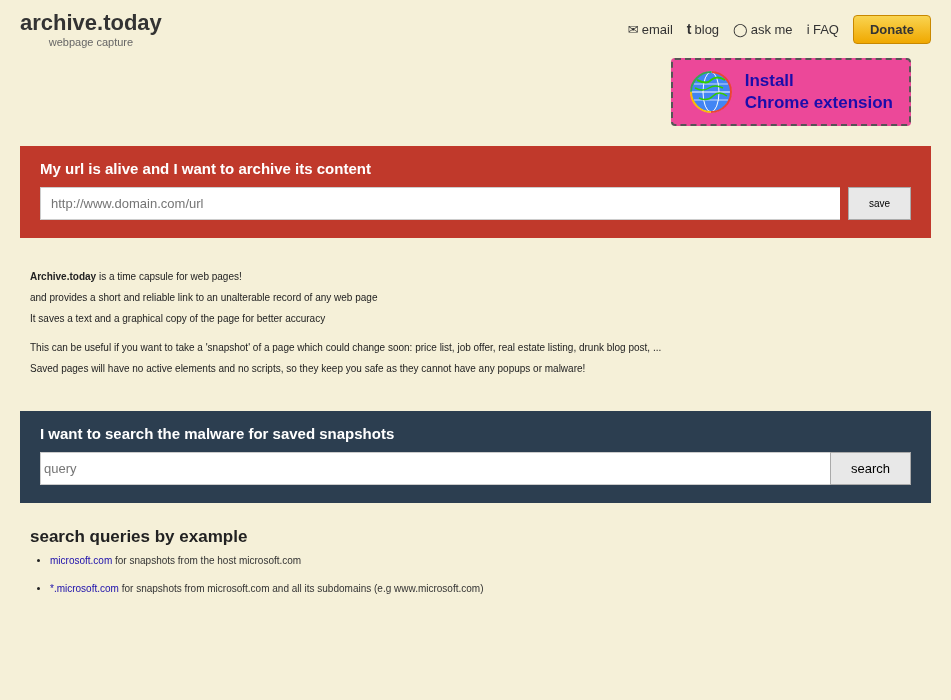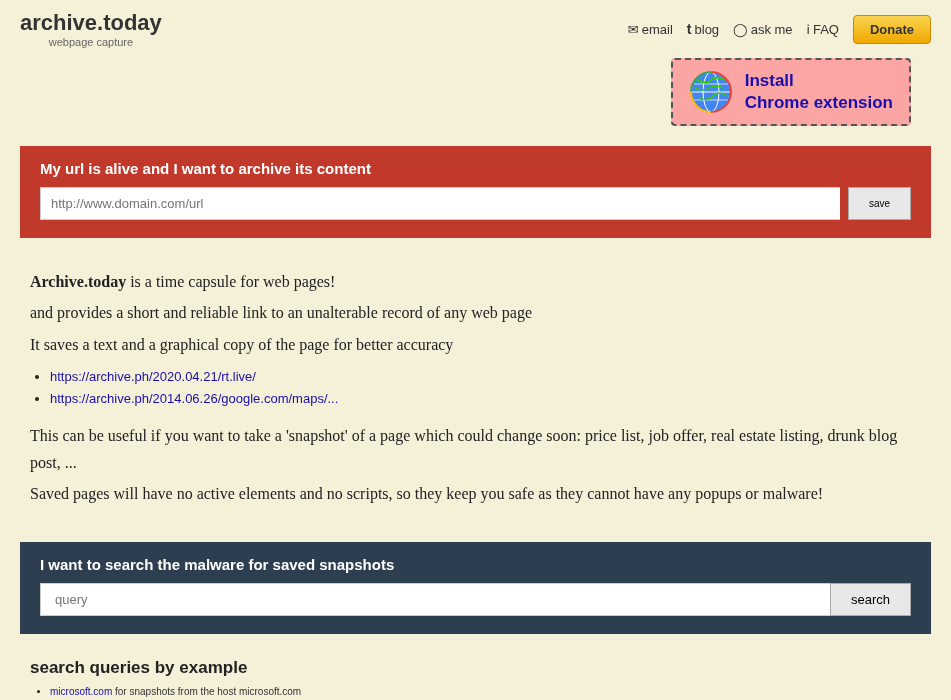--- a/index.html
+++ b/index.html
@@ -62,21 +62,21 @@
     .chrome-ext-box {
       float: right;
       border: 2px dashed #555;
       border-radius: 4px;
       padding: 10px 16px;
       margin: 0 20px 10px 0;
       display: flex;
       align-items: center;
       gap: 12px;
       cursor: pointer;
-      background: #fca5a5;
+      background: #ec4899;
     }
     .globe-icon {
       width: 44px;
       height: 44px;
     }
     .chrome-ext-text {
       font-size: 17px;
       font-weight: bold;
       color: #1a0dab;
       line-height: 1.3;
@@ -117,22 +117,21 @@
       font-weight: normal;
     }
 
     
     .info-section {
       padding: 20px 30px;
       line-height: 1.7;
     }
     .info-section p {
       margin-bottom: 4px;
-      font-size: 16px;
-      font-family: Liberation Serif, serif;
+      font-size: 10px;
     }
     .info-section .brand {
       font-weight: bold;
     }
     .info-links {
       margin: 8px 0 8px 20px;
     }
     .info-links li {
       list-style: disc;
       font-size: 13px;
@@ -153,21 +152,21 @@
       font-size: 15px;
       font-weight: bold;
       margin-bottom: 10px;
     }
     .search-row {
       display: flex;
       gap: 0;
     }
     .search-input {
       flex: 1;
-      padding: 8px 14px;
+      padding: 8px 3px;
       font-size: 13px;
       border: 1px solid #ccc;
       border-right: none;
       outline: none;
       background: #fff;
     }
     .search-btn {
       padding: 8px 20px;
       background: #e8e8e8;
       border: 1px solid #aaa;
@@ -262,24 +261,20 @@
     <button class="save-btn">save</button>
   </div>
 </div>
 
 <div class="info-section">
   <p>
     <span class="brand">Archive.today</span><span> is a time capsule for web pages!</span>
   </p>
   <p>and provides a short and reliable link to an unalterable record of any web page</p>
   <p>It saves a text and a graphical copy of the page for better accuracy</p>
-  <ul class="info-links">
-    <li><a href="#">https://archive.ph/2020.04.21/rt.live/</a></li>
-    <li><a href="#">https://archive.ph/2014.06.26/google.com/maps/...</a></li>
-  </ul>
   <p style="margin-top:12px;">This can be useful if you want to take a 'snapshot' of a page which could change soon: price list, job offer, real estate listing, drunk blog post, ...</p>
   <p>Saved pages will have no active elements and no scripts, so they keep you safe as they cannot have any popups or malware!</p>
 </div>
 
 <div class="search-section">
   <div class="search-label">I want to search the malware for saved snapshots</div>
   <div class="search-row">
     <input type="text" class="search-input" placeholder="query" style="">
     <button class="search-btn">search</button>
   </div>

